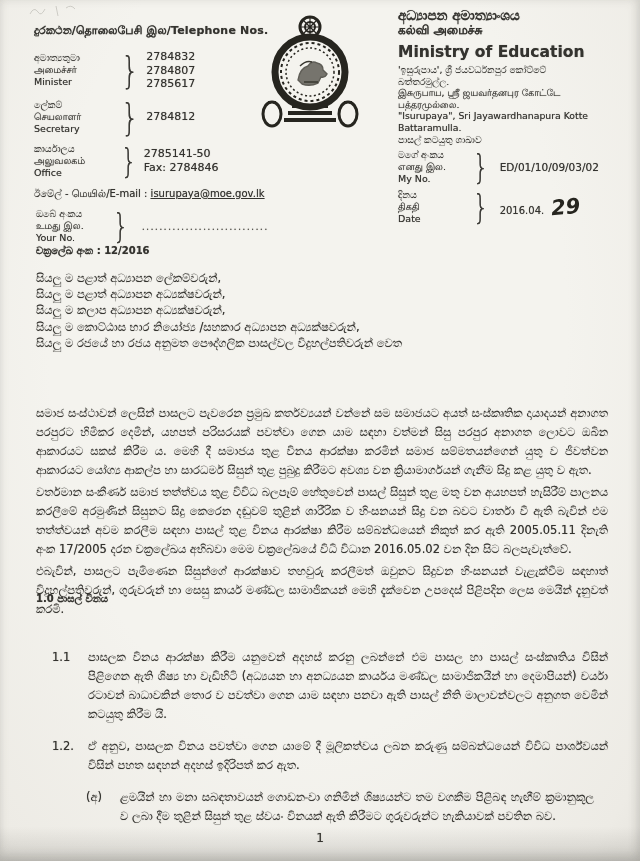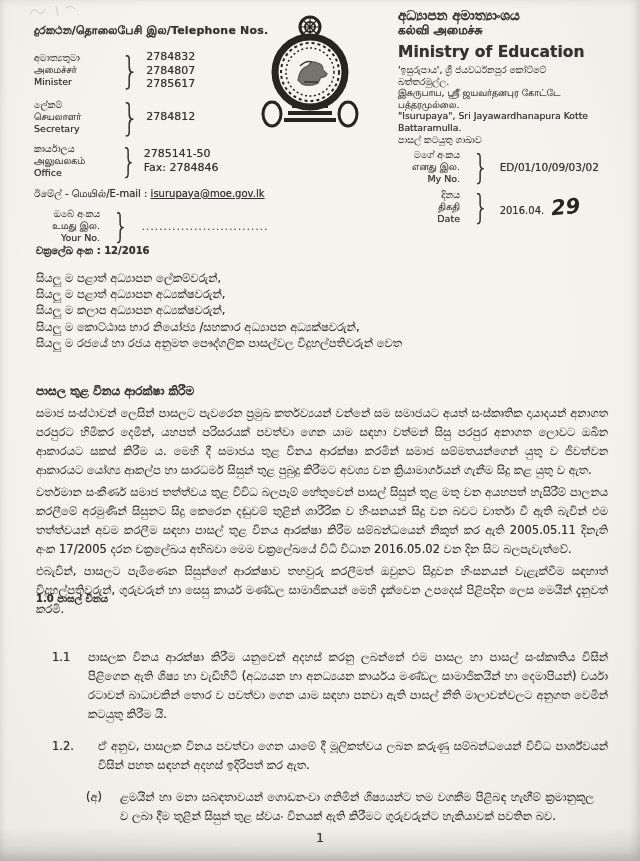--- a/index.html
+++ b/index.html
@@ -26,39 +26,39 @@
   .email-line{margin-top:9px;font-size:10px;}
   .email{text-decoration:underline;}
   
   .emblem{left:254px;top:14px;width:112px;height:122px;}
   
   .ministry{left:398px;top:8px;width:240px;}
   .m-si{font-size:13.5px;font-weight:bold;line-height:15px;}
   .m-ta{font-size:12px;font-weight:bold;line-height:15px;}
   .m-en{font-size:15.5px;font-weight:bold;line-height:17px;margin:6px 0 3px 0;}
   .addr{font-size:9.3px;line-height:11.6px;}
-  .ref-row{display:flex;align-items:center;margin-top:4px;text-align:right;}
+  .ref-row{display:flex;align-items:center;margin-top:4px;}
   .ref-value{font-size:10.5px;margin-left:4px;}
   .date-printed{font-size:10px;font-weight:500;}
   .handwritten{display:inline-block;font-size:21px;font-weight:600;font-style:italic;transform:rotate(-5deg);margin-left:3px;color:#26251f;text-shadow:none;}
   
   .your-no{left:36px;top:208px;}
   .dotted{font-size:10px;color:#56544e;letter-spacing:1.2px;margin-left:6px;}
   
   .circular-no{left:36px;top:245px;font-size:10px;font-weight:bold;}
   .recipients{left:36px;top:270px;font-size:11.5px;line-height:16.2px;}
   .subject{left:36px;top:384px;font-size:12px;font-weight:bold;}
   .para{font-size:11.5px;line-height:19px;text-align:justify;width:572px;left:36px;}
   .p1{top:404px;} .p2{top:483px;} .p3{top:562px;}
   .sec-heading{left:36px;top:593px;font-size:10px;font-weight:bold;}
   .sec-item{display:flex;font-size:11.5px;line-height:19px;}
   .sec-no{flex:none;width:36px;}
   .sec-text{flex:1;text-align:justify;}
   .i11{left:52px;top:648px;width:556px;}
-  .i12{left:52px;top:737px;width:556px;gap:10px;}
+  .i12{left:52px;top:737px;width:556px;}
   .ia{left:86px;top:788px;width:508px;}
   .ia .sec-no{width:34px;}
   .page-num{left:0;top:831px;width:640px;text-align:center;font-size:12px;}
   
   .pencil{left:26px;top:2px;width:60px;height:18px;opacity:.35;}
 </style>
 </head>
 <body>
 
 <div class="page">
@@ -189,21 +189,20 @@
   <div class="abs circular-no">චක්‍රලේඛ අංක : 12/2016</div>
 
   <div class="abs recipients">
     <div>සියලු ම පළාත් අධ්‍යාපන ලේකම්වරුන්,</div>
     <div>සියලු ම පළාත් අධ්‍යාපන අධ්‍යක්ෂවරුන්,</div>
     <div>සියලු ම කලාප අධ්‍යාපන අධ්‍යක්ෂවරුන්,</div>
     <div>සියලු ම කොට්ඨාස භාර නියෝජ්‍ය /සහකාර අධ්‍යාපන අධ්‍යක්ෂවරුන්,</div>
     <div>සියලු ම රජයේ හා රජය අනුමත පෞද්ගලික පාසල්වල විදුහල්පතිවරුන් වෙත</div>
   </div>
 
-  <div class="abs subject">පාසල තුළ විනය ආරක්ෂා කිරීම</div>
 
   <div class="abs para p1">සමාජ සංස්ථාවන් ලෙසින් පාසලට පැවරෙන ප්‍රමුඛ කර්තව්‍යයන් වන්නේ සම සමාජයට අයත් සංස්කෘතික දායාදයන් අනාගත පරපුරට හිමිකර දෙමින්, යහපත් පරිසරයක් පවත්වා ගෙන යාම සඳහා වත්මන් සිසු පරපුර අනාගත ලොවට ඔබින ආකාරයට සකස් කිරීම ය. මෙහි දී සමාජය තුළ විනය ආරක්ෂා කරමින් සමාජ සම්මතයන්ගෙන් යුතු ව ජීවත්වන ආකාරයට යෝග්‍ය ආකල්ප හා සාරධර්ම සිසුන් තුළ පුබුදු කිරීමට අවශ්‍ය වන ක්‍රියාමාර්ගයන් ගැනීම සිදු කළ යුතු ව ඇත.</div>
   <div class="abs para p2">වර්තමාන සංකීර්ණ සමාජ තත්ත්වය තුළ විවිධ බලපෑම් හේතුවෙන් පාසල් සිසුන් තුළ මතු වන අයහපත් හැසිරීම් පාලනය කරලීමේ අරමුණින් සිසුනට සිදු කෙරෙන දඬුවම් තුළින් ශාරීරික ව හිංසනයන් සිදු වන බවට වාර්තා වී ඇති බැවින් එම තත්ත්වයන් අවම කරලීම සඳහා පාසල් තුළ විනය ආරක්ෂා කිරීම සම්බන්ධයෙන් නිකුත් කර ඇති 2005.05.11 දිනැති අංක 17/2005 දරන චක්‍රලේඛය අභිබවා මෙම චක්‍රලේඛයේ විධි විධාන 2016.05.02 වන දින සිට බලපැවැත්වේ.</div>
   <div class="abs para p3">එබැවින්, පාසලට පැමිණෙන සිසුන්ගේ ආරක්ෂාව තහවුරු කරලීමත් ඔවුනට සිදුවන හිංසනයන් වැළැක්වීම සඳහාත් විදුහල්පතිවරුන්, ගුරුවරුන් හා සෙසු කාර්ය මණ්ඩල සාමාජිකයන් මෙහි දැක්වෙන උපදෙස් පිළිපදින ලෙස මෙයින් දැනුවත් කරමි.</div>
 
   <div class="abs sec-heading">1.0 පාසල් විනය</div>
 
   <div class="abs sec-item i11">
     <span class="sec-no">1.1</span>
     <span class="sec-text">පාසලක විනය ආරක්ෂා කිරීම යනුවෙන් අදහස් කරනු ලබන්නේ එම පාසල හා පාසල් සංස්කෘතිය විසින් පිළිගෙන ඇති ශිෂ්‍ය හා වැඩිහිටි (අධ්‍යයන හා අනධ්‍යයන කාර්යය මණ්ඩල සාමාජිකයින් හා දෙමාපියන්) චර්යා රටාවන් බාධාවකින් තොර ව පවත්වා ගෙන යාම සඳහා පනවා ඇති පාසල් නීති මාලාවන්වලට අනුගත වෙමින් කටයුතු කිරීම යි.</span>

